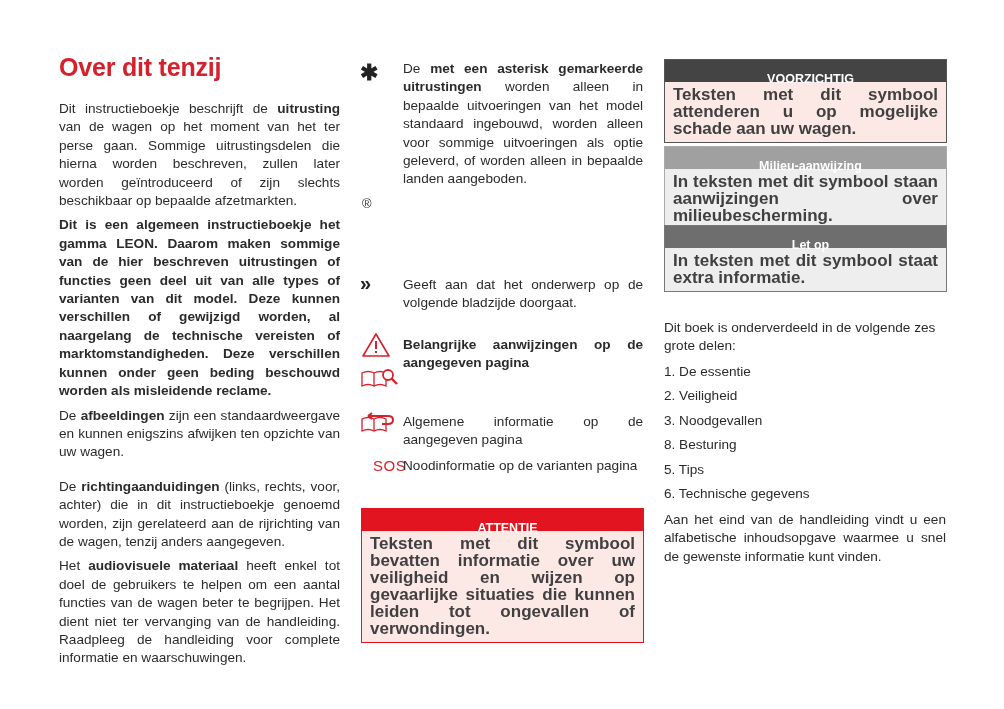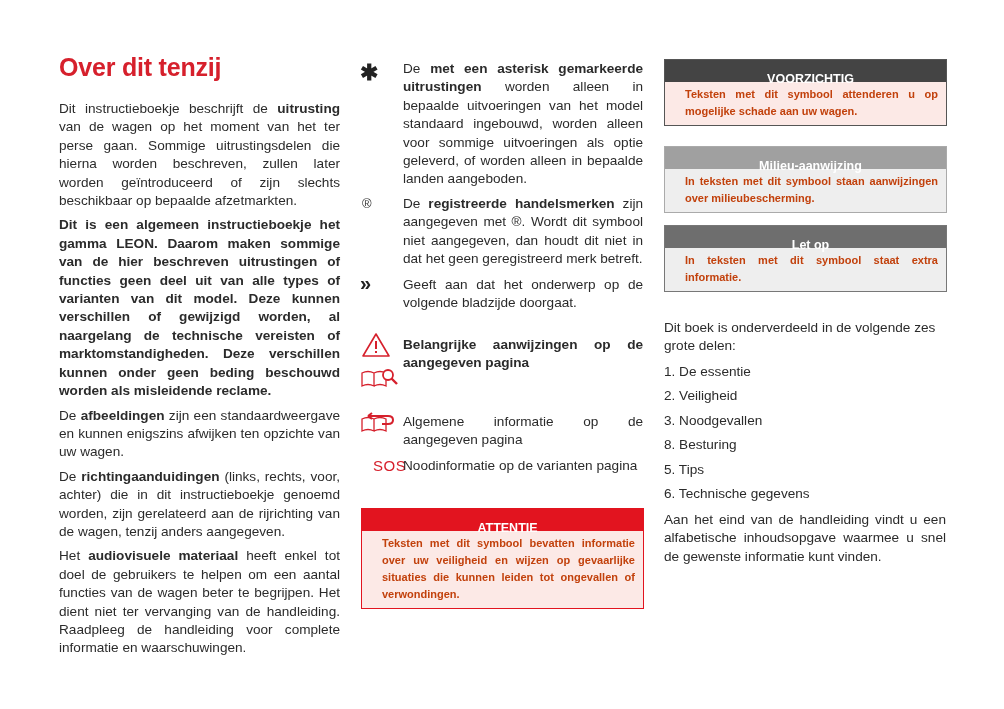--- a/index.html
+++ b/index.html
@@ -13,59 +13,56 @@
 
   p.body { margin:0; font-size:13.6px; line-height:18.4px; text-align:justify; }
   p.body b { font-weight:bold; }
 
   .legend-row { position:absolute; left:360px; width:283px; }
   .legend-icon { position:absolute; left:0; top:0; width:40px; color:#d6202c; }
   .legend-text { position:absolute; left:43px; width:240px; font-size:13.6px; line-height:18.4px; text-align:justify; }
 
   .box { position:absolute; border:1px solid; }
   .box-head { height:22px; color:#fff; font-weight:bold; font-size:12.5px; line-height:22px; padding-left:10px; display:flex; align-items:center; gap:8px;flex-direction:column; }
-  .box-body { padding:4px 8px 5px 20px; font-size:11px; line-height:17px; font-weight:bold; text-align:justify; color:#c2410c; }
+  .box-body { padding:4px 8px 5px 8px; font-size:17px; line-height:17px; font-weight:bold; text-align:justify; color:#404040; }
 
   .list-item { position:absolute; left:664px; font-size:13.6px; line-height:18px; }
 </style>
 </head>
 <body>
 
 <h1 class="title">Over dit tenzij</h1>
 
 <div class="col col1" style="top:100px;">
   <p class="body" style="margin-bottom:6px;">
     <span>Dit instructieboekje beschrijft de </span><b>uitrusting</b><span> van de wagen op het moment van het ter perse gaan. Sommige uitrustingsdelen die hierna worden beschreven, zullen later worden geïntroduceerd of zijn slechts beschikbaar op bepaalde afzetmarkten.</span>
   </p>
   <p class="body" style="margin-bottom:6px;">
     <b>Dit is een algemeen instructieboekje het gamma LEON. Daarom maken sommige van de hier beschreven uitrustingen of functies geen deel uit van alle types of varianten van dit model. Deze kunnen verschillen of gewijzigd worden, al naargelang de technische vereisten of marktomstandigheden. Deze verschillen kunnen onder geen beding beschouwd worden als misleidende reclame.</b>
   </p>
-  <p class="body" style="margin-bottom:6px;">
+  <p class="body" style="margin-bottom:16px;">
     <span>De </span><b>afbeeldingen</b><span> zijn een standaardweergave en kunnen enigszins afwijken ten opzichte van uw wagen.</span>
   </p>
   <p class="body" style="margin-bottom:6px;">
     <span>De </span><b>richtingaanduidingen</b><span> (links, rechts, voor, achter) die in dit instructieboekje genoemd worden, zijn gerelateerd aan de rijrichting van de wagen, tenzij anders aangegeven.</span>
   </p>
   <p class="body">
     <span>Het </span><b>audiovisuele materiaal</b><span> heeft enkel tot doel de gebruikers te helpen om een aantal functies van de wagen beter te begrijpen. Het dient niet ter vervanging van de handleiding. Raadpleeg de handleiding voor complete informatie en waarschuwingen.</span>
   </p>
 </div>
 
 <div class="legend-row" style="top:60px;height:130px;">
   <div class="legend-icon" style="color:#222;font-size:22px;font-weight:bold;top:0;">✱</div>
   <div class="legend-text">
     <span>De </span><b>met een asterisk gemarkeerde uitrustingen</b><span> worden alleen in bepaalde uitvoeringen van het model standaard ingebouwd, worden alleen voor sommige uitvoeringen als optie geleverd, of worden alleen in bepaalde landen aangeboden.</span>
   </div>
 </div>
 
 <div class="legend-row" style="top:195px;height:75px;">
   <div class="legend-icon" style="color:#333;font-size:13px;top:1px;left:2px;">®</div>
-  <div class="legend-text">
-    <span>De </span><b>registreerde handelsmerken</b><span> zijn aangegeven met ®. Wordt dit symbool niet aangegeven, dan houdt dit niet in dat het geen geregistreerd merk betreft.</span>
-  </div>
 </div>
 
 <div class="legend-row" style="top:276px;height:40px;">
   <div class="legend-icon" style="color:#222;font-size:20px;font-weight:bold;top:-4px;">»</div>
   <div class="legend-text">Geeft aan dat het onderwerp op de volgende bladzijde doorgaat.</div>
 </div>
 
 <div class="legend-row" style="top:336px;height:40px;font-weight:bold;">
   <div class="legend-icon" style="top:-4px;left:1px;">
     <svg width="30" height="26" viewBox="0 0 30 26">

